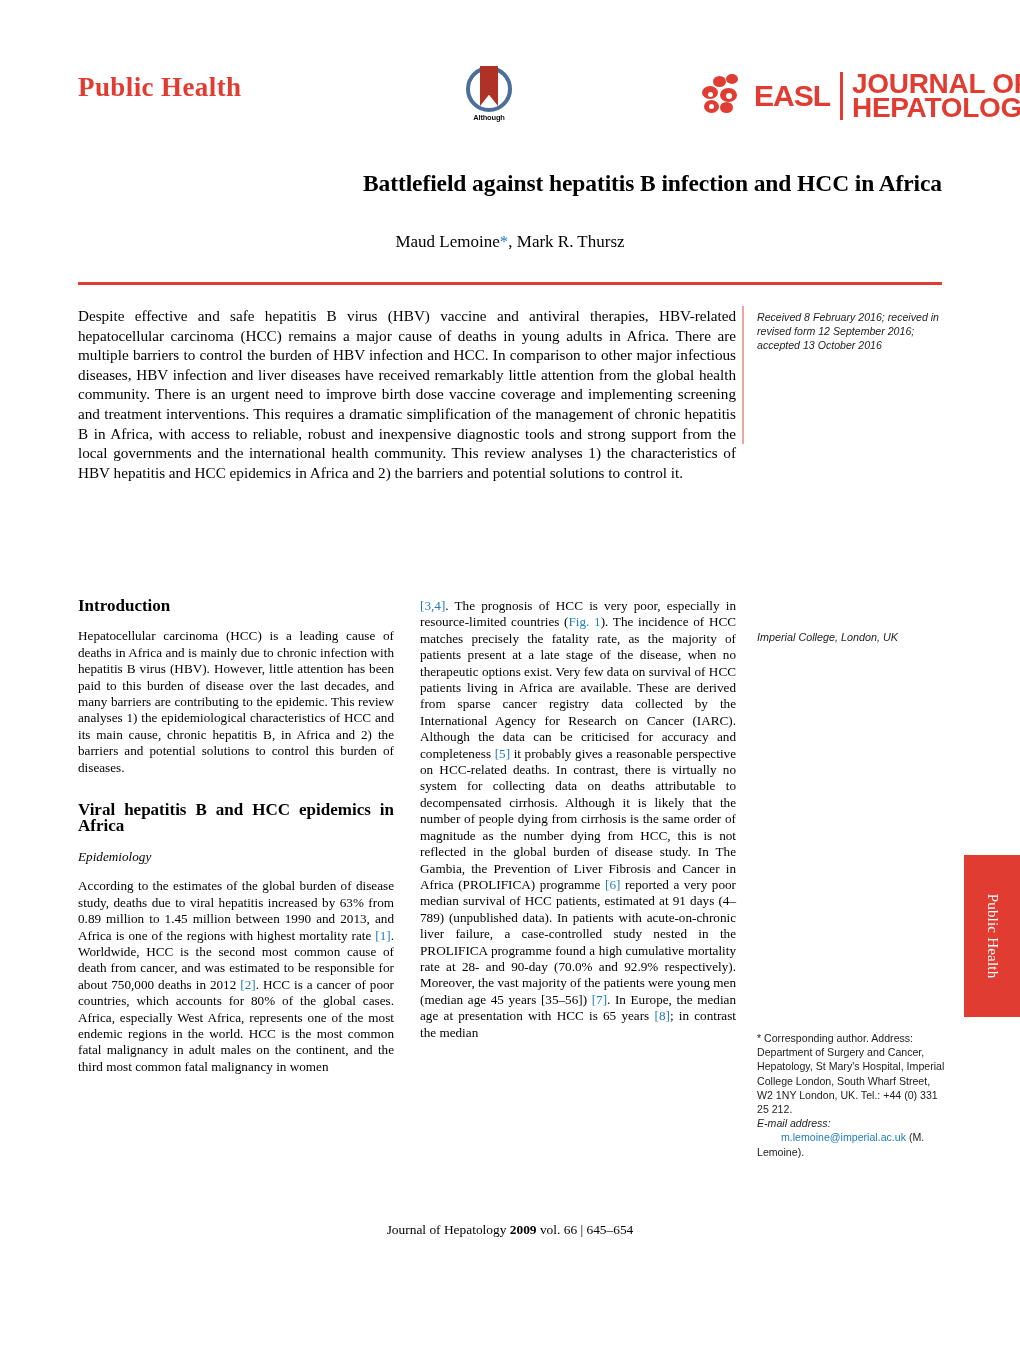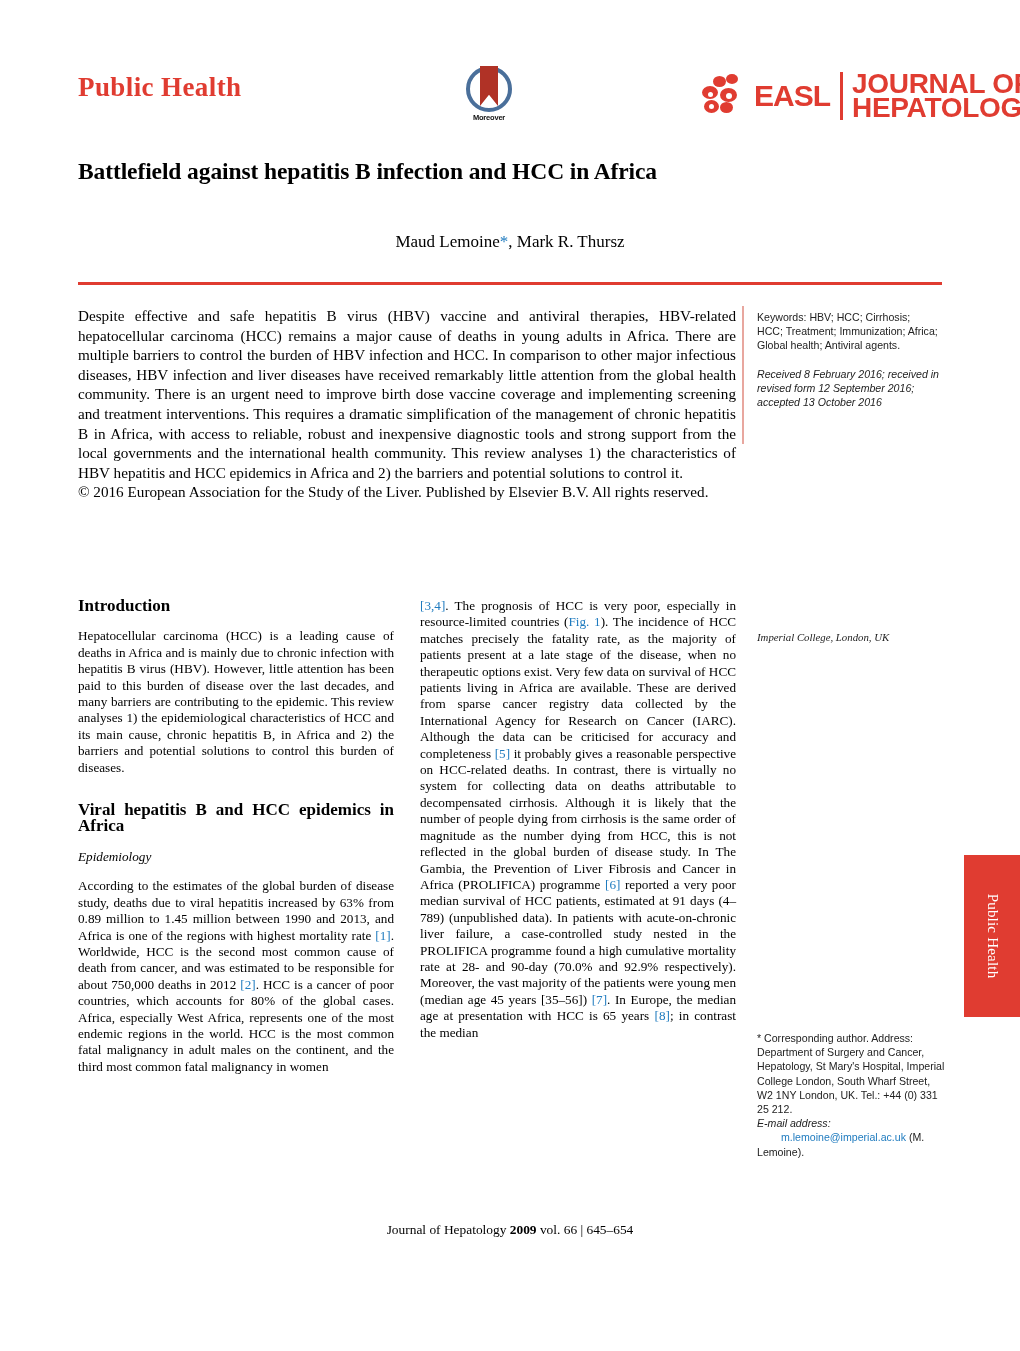--- a/index.html
+++ b/index.html
@@ -111,23 +111,23 @@
     font-size: 28px;
     line-height: 24px;
     color: #e03c31;
     letter-spacing: -0.3px;
   }
 
   
   #article-title {
     position: absolute;
     left: 78px;
-    top: 156px;
+    top: 168px;
     width: 864px;
-    text-align: left;
+    text-align: right;
     font-weight: bold;
     font-size: 23.5px;
     line-height: 30px;
     letter-spacing: -0.1px;
   }
   #author-line {
     position: absolute;
     left: 78px;
     top: 232px;
     width: 864px;
@@ -189,21 +189,21 @@
     color: #222222;
   }
   #meta-sidebar .keywords { margin-bottom: 14px; }
   #meta-sidebar .history { font-style: italic; }
 
   #affiliation {
     position: absolute;
     left: 757px;
     top: 630px;
     width: 190px;
-    font-family: Liberation Serif, serif;
+    font-family: Liberation Sans, sans-serif;
     font-style: italic;
     font-size: 10.8px;
     line-height: 14px;
     color: #222222;
   }
 
   #corresponding {
     position: absolute;
     left: 757px;
     top: 1031px;
@@ -290,21 +290,21 @@
 <body>
 
 <div id="masthead">
 
   <div id="journal-section-title">Public Health</div>
 
   <div id="crossmark">
     <div class="cm-circle">
       <div class="cm-ribbon"></div>
     </div>
-    <div class="cm-label">Moreover</div>
+    <div class="cm-label">Although</div>
   </div>
 
   <div id="easl-logo">
     <div class="easl-mark">
       <span style="left:2px;  top:14px; width:16px; height:13px;"></span>
       <span style="left:13px; top:4px;  width:13px; height:11px;"></span>
       <span style="left:26px; top:2px;  width:12px; height:10px;"></span>
       <span style="left:20px; top:16px; width:17px; height:14px;"></span>
       <span style="left:4px;  top:28px; width:15px; height:13px;"></span>
       <span style="left:20px; top:30px; width:13px; height:11px;"></span>
@@ -324,26 +324,24 @@
 <div id="article-title">Battlefield against hepatitis B infection and HCC in Africa</div>
 
 <div id="author-line">
   <span>Maud Lemoine</span><span class="corr-star">*</span><span>, Mark R. Thursz</span>
 </div>
 
 <div id="title-rule"></div>
 
 <div id="abstract-block">
   <div id="summary-text">Despite effective and safe hepatitis B virus (HBV) vaccine and antiviral therapies, HBV-related hepatocellular carcinoma (HCC) remains a major cause of deaths in young adults in Africa. There are multiple barriers to control the burden of HBV infection and HCC. In comparison to other major infectious diseases, HBV infection and liver diseases have received remarkably little attention from the global health community. There is an urgent need to improve birth dose vaccine coverage and implementing screening and treatment interventions. This requires a dramatic simplification of the management of chronic hepatitis B in Africa, with access to reliable, robust and inexpensive diagnostic tools and strong support from the local governments and the international health community. This review analyses 1) the characteristics of HBV hepatitis and HCC epidemics in Africa and 2) the barriers and potential solutions to control it.</div>
-  <div id="copyright-line">© 2016 European Association for the Study of the Liver. Published by Elsevier B.V. All rights reserved.</div>
 </div>
 
 <div id="meta-rule"></div>
 <div id="meta-sidebar">
-  <div class="keywords">Keywords: HBV; HCC; Cirrhosis; HCC; Treatment; Immunization; Africa; Global health; Antiviral agents.</div>
   <div class="history">Received 8 February 2016; received in revised form 12 September 2016; accepted 13 October 2016</div>
 </div>
 
 <div id="affiliation">Imperial College, London, UK</div>
 
 <div id="corresponding">
   <span>* Corresponding author. Address: Department of Surgery and Cancer, Hepatology, St Mary's Hospital, Imperial College London, South Wharf Street, W2 1NY London, UK. Tel.: +44 (0) 331 25 212.</span><br>
   <span class="email-label">E-mail address:</span>
   <span class="email-link">m.lemoine@imperial.ac.uk</span><span> (M. Lemoine).</span>
 </div>

